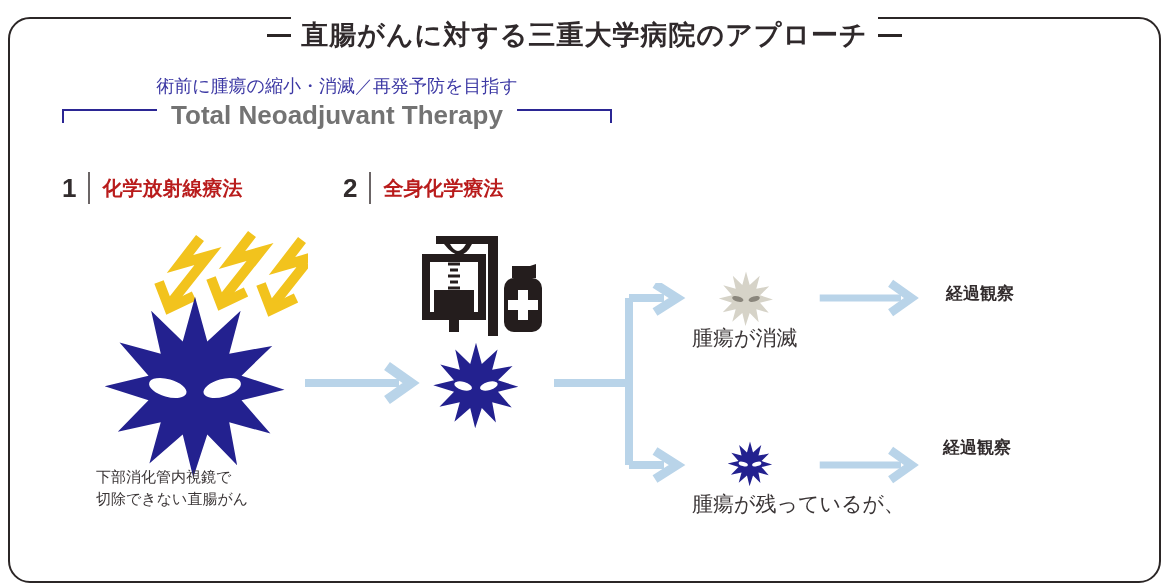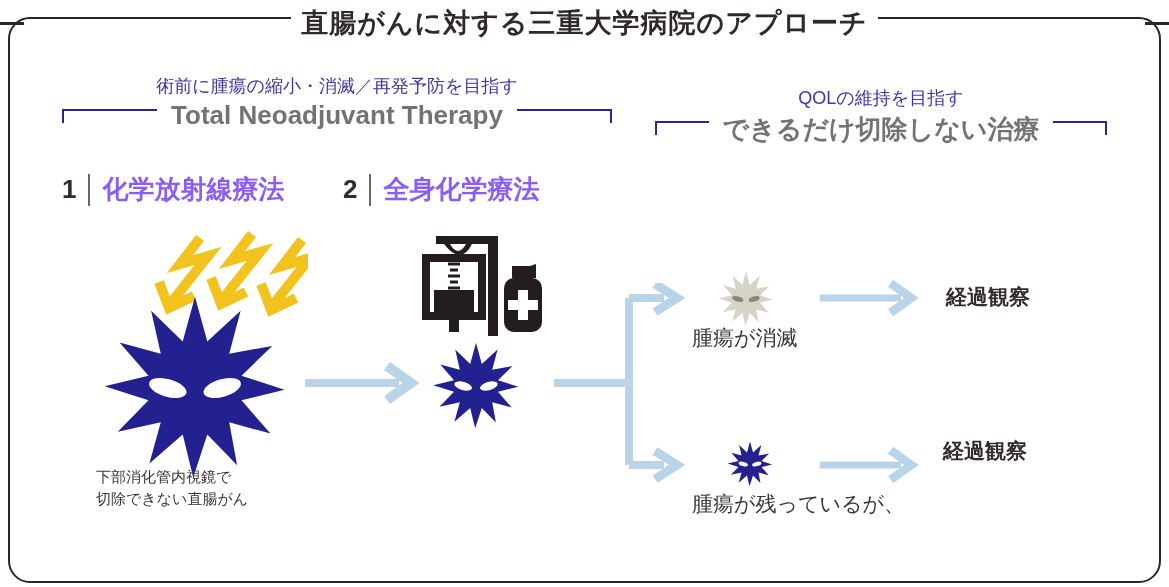--- a/index.html
+++ b/index.html
@@ -5,46 +5,46 @@
   * { margin:0; padding:0; box-sizing:border-box; }
   html,body { width:1169px; height:587px; background:#ffffff; overflow:hidden;
               font-family:"Liberation Sans","DejaVu Sans",sans-serif; }
   .canvas { position:relative; width:1169px; height:587px; }
 
   
   .frame { position:absolute; left:8px; top:17px; width:1153px; height:566px;
            border:2px solid #2b2626; border-radius:22px; }
 
   
-  .title-row { position:absolute; top:4px; left:0; right:0; height:38px;
-               display:flex; justify-content:space-between; align-items:center; gap:0; z-index:5; }
+  .title-row { position:absolute; top:16px; left:0; right:0; height:38px;
+               display:flex; justify-content:center; align-items:center; gap:0; z-index:5; }
   .title-dash { width:24px; height:3px; background:#2b2626; }
   .title-text { font-size:27px; font-weight:bold; color:#2f292b; letter-spacing:1px;
                 background:#ffffff; padding:0 10px; white-space:nowrap; }
 
   
   .group { position:absolute; z-index:2; }
   .group-sub { text-align:center; font-size:18px; color:#3c38a4; margin-bottom:2px; white-space:nowrap; }
   .bracket-row { display:flex; align-items:flex-start; }
   .bracket-end { flex:1; height:14px; margin-top:9px; }
   .bracket-left  { border-top:2px solid #2b2694; border-left:2px solid #2b2694; }
   .bracket-right { border-top:2px solid #2b2694; border-right:2px solid #2b2694; }
   .group-heading { padding:0 14px; font-size:26px; font-weight:bold; color:#737373; white-space:nowrap; }
 
   
   .step { position:absolute; display:flex; align-items:center; gap:12px; z-index:2; }
   .step-num { font-size:26px; font-weight:bold; color:#322c2d; }
   .step-sep { width:2px; height:32px; background:#6b6566; }
-  .step-label { font-size:26px; font-weight:bold; color:#8b5cf6; white-space:nowrap; }
+  .step-label { font-size:20px; font-weight:bold; color:#b91c1c; white-space:nowrap; }
 
   .abs { position:absolute; }
 
   .caption { font-size:15px; line-height:1.45; color:#3a3536; white-space:nowrap; z-index:3; }
   .state-label { font-size:21px; line-height:1.5; color:#3a3536; white-space:nowrap; }
-  .result-label { font-size:21px; line-height:1.35; font-weight:bold; color:#322c2d; white-space:nowrap; }
+  .result-label { font-size:17px; line-height:1.35; font-weight:bold; color:#322c2d; white-space:nowrap; }
 
   svg { display:block; }
 </style>
 </head>
 <body>
 
 <div class="canvas">
 
   <svg width="0" height="0" style="position:absolute">
     <defs>
@@ -74,28 +74,20 @@
 
   <div class="group" style="left:62px; top:74px; width:550px;">
     <div class="group-sub">術前に腫瘍の縮小・消滅／再発予防を目指す</div>
     <div class="bracket-row">
       <div class="bracket-end bracket-left"></div>
       <div class="group-heading">Total Neoadjuvant Therapy</div>
       <div class="bracket-end bracket-right"></div>
     </div>
   </div>
 
-  <div class="group" style="left:655px; top:86px; width:452px;">
-    <div class="group-sub">QOLの維持を目指す</div>
-    <div class="bracket-row">
-      <div class="bracket-end bracket-left"></div>
-      <div class="group-heading">できるだけ切除しない治療</div>
-      <div class="bracket-end bracket-right"></div>
-    </div>
-  </div>
 
   <div class="step" style="left:62px; top:172px;">
     <span class="step-num">1</span>
     <span class="step-sep"></span>
     <span class="step-label">化学放射線療法</span>
   </div>
 
   <div class="step" style="left:343px; top:172px;">
     <span class="step-num">2</span>
     <span class="step-sep"></span>

